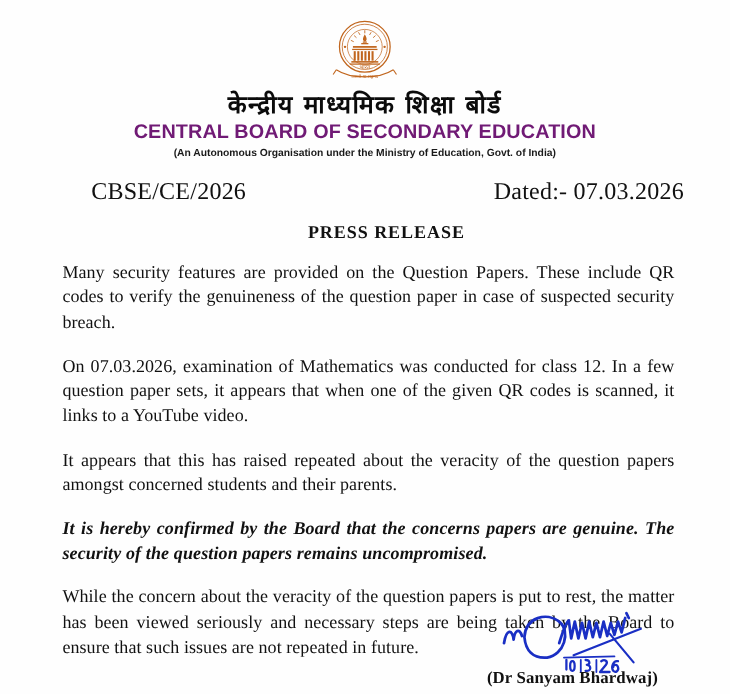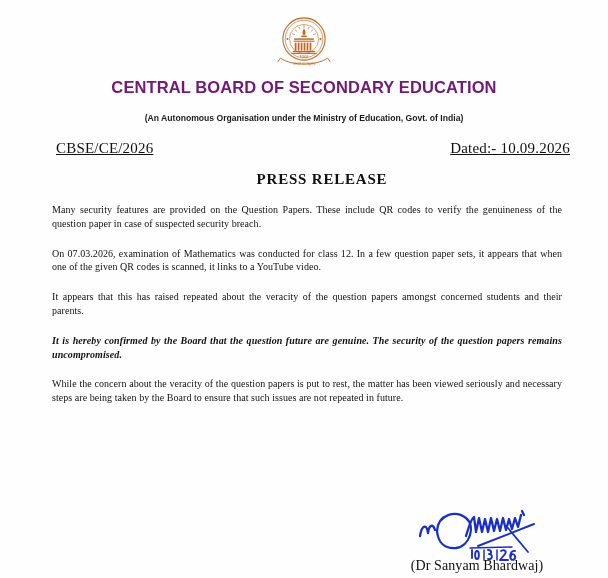--- a/index.html
+++ b/index.html
@@ -68,53 +68,52 @@
     color: #701a75;
     margin-top: 2px;
     white-space: nowrap;
   }
   .eng-sub {
     font-family: "Liberation Sans", sans-serif;
     font-weight: bold;
     font-size: 8.6px;
     letter-spacing: 0px;
     color: #1a1a1a;
-    margin-top: 16px;
+    margin-top: 2px;
     white-space: nowrap;
   }
 
   
   .refrow {
     display: flex;
     justify-content: space-between;
     align-items: baseline;
-    margin: 17px 38px 0 56px;
-    font-size: 15px;
+    margin: 17px 38px 0 76px;
+    font-size: 20px;
     letter-spacing: 0.2px;
-    text-decoration: underline;
   }
   .ref-no { white-space: nowrap; }
   .ref-date { white-space: nowrap; }
 
   
   .doc-heading {
     text-align: center;
     font-weight: bold;
     font-size: 15px;
     letter-spacing: 0.8px;
     margin-top: 14px;
     padding-left: 36px;
   }
 
   
   .body-area {
     margin: 0 46px 0 52px;
   }
   p.para {
-    font-size: 10px;
+    font-size: 15px;
     line-height: 1.38;
     text-align: justify;
     margin: 16px 0 0 0;
     letter-spacing: 0.05px;
   }
   p.para.emphasis {
     font-weight: bold;
     font-style: italic;
     letter-spacing: 0.1px;
   }
@@ -131,21 +130,21 @@
   .sign-svg-wrap {
     height: 48px;
     position: relative;
   }
   .sign-svg {
     position: absolute;
     right: 26px;
     bottom: -4px;
   }
   .sign-name {
-    font-weight: normal;
+    font-weight: bold;
     font-size: 14px;
     letter-spacing: 0.1px;
     position: relative;
     z-index: 2;
   }
   .sign-role {
     font-weight: bold;
     font-size: 14px;
     letter-spacing: 0.1px;
     margin-top: 1px;
@@ -198,39 +197,40 @@
         <g fill="none" stroke="#C1661E" stroke-width="1.4">
           <path d="M14 76 C32 88, 68 88, 86 76"></path>
           <path d="M14 76 L10 82"></path>
           <path d="M86 76 L90 82"></path>
         </g>
         <text x="50" y="75" font-size="7" fill="#C1661E" text-anchor="middle" font-family="DejaVu Sans, sans-serif">भारत</text>
         <text x="50" y="86" font-size="5.6" fill="#C1661E" text-anchor="middle" font-family="DejaVu Sans, sans-serif">असतो मा सद्गमय</text>
       </svg>
     </div>
 
+    <div class="hindi-title">केन्द्रीय माध्यमिक शिक्षा बोर्ड</div>
 
 
     <div class="eng-title">CENTRAL BOARD OF SECONDARY EDUCATION</div>
 
     <div class="eng-sub">(An Autonomous Organisation under the Ministry of Education, Govt. of India)</div>
   </div>
 
   <div class="refrow">
     <span class="ref-no">CBSE/CE/2026</span>
-    <span class="ref-date">Dated:- 10.09.2026</span>
+    <span class="ref-date">Dated:- 07.03.2026</span>
   </div>
 
   <div class="doc-heading">PRESS RELEASE</div>
 
   <div class="body-area">
     <p class="para">Many security features are provided on the Question Papers. These include QR codes to verify the genuineness of the question paper in case of suspected security breach.</p>
     <p class="para">On 07.03.2026, examination of Mathematics was conducted for class 12.  In a few question paper sets, it appears that when one of the given QR codes is scanned, it links to a YouTube video.</p>
     <p class="para">It appears that this has raised repeated about the veracity of the question papers amongst concerned students and their parents.</p>
-    <p class="para emphasis">It is hereby confirmed by the Board that the question future are genuine. The security of the question papers remains uncompromised.</p>
+    <p class="para emphasis">It is hereby confirmed by the Board that the concerns papers are genuine. The security of the question papers remains uncompromised.</p>
     <p class="para">While the concern about the veracity of the question papers is put to rest, the matter has been viewed seriously and necessary steps are being taken by the Board to ensure that such issues are not repeated in future.</p>
   </div>
 
   <div class="sign-block">
 
     <div class="sign-svg-wrap">
       <svg class="sign-svg" width="150" height="56" viewBox="0 0 150 56">
         <g fill="none" stroke="#1a2fc4" stroke-width="2.3" stroke-linecap="round" stroke-linejoin="round">
 
           <path d="M4 30 C6 18, 11 18, 12 27 C13 19, 17 17, 19 24"></path>

